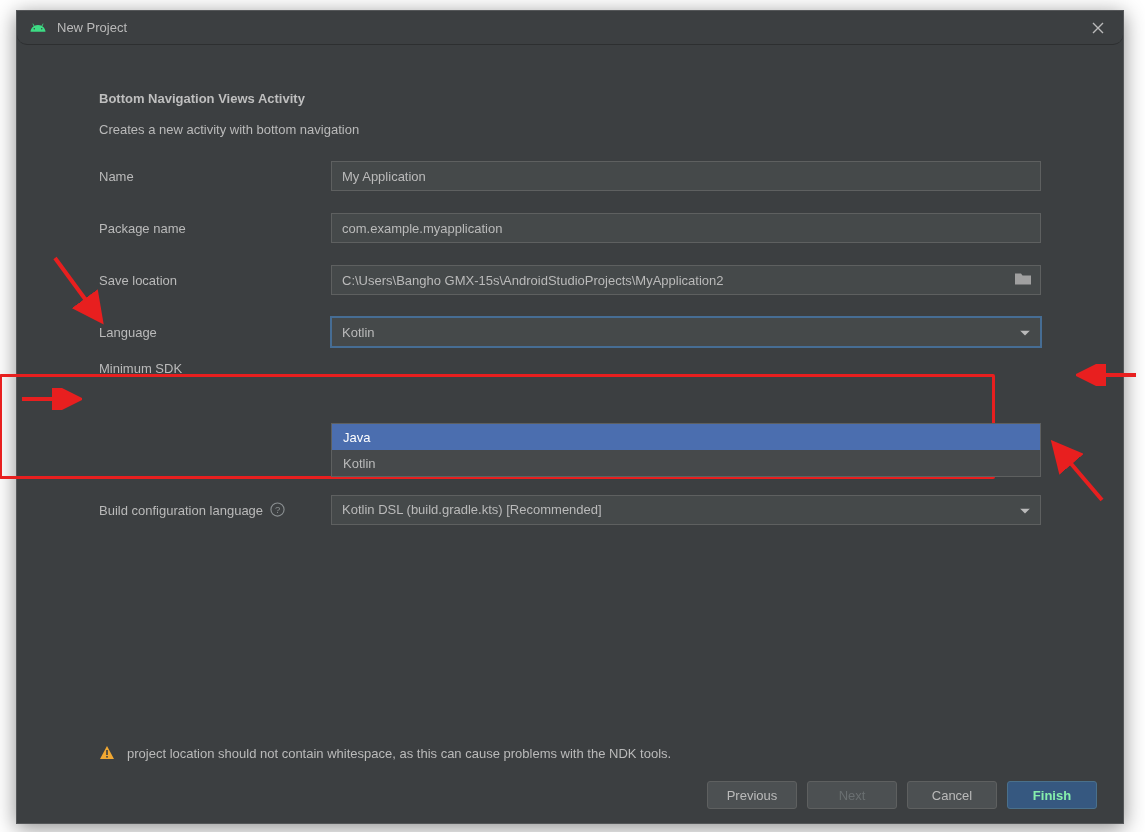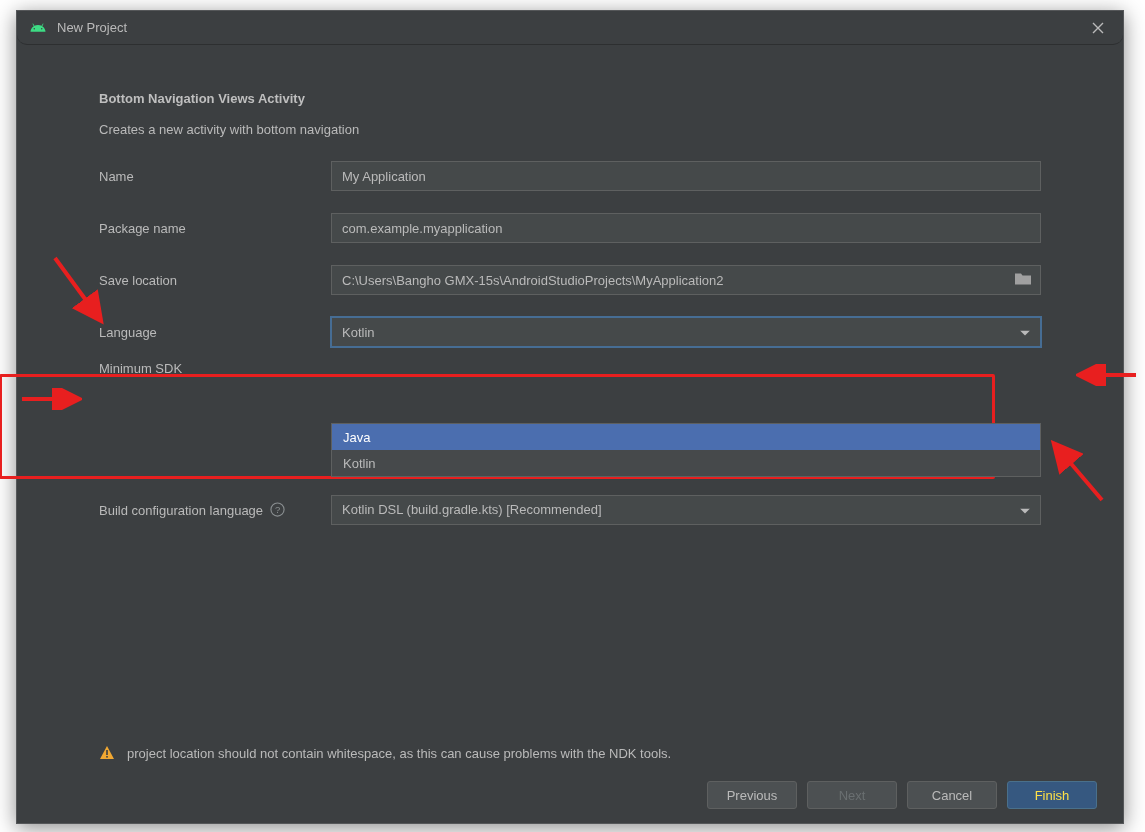--- a/index.html
+++ b/index.html
@@ -219,22 +219,22 @@
       justify-content: center;
       cursor: pointer;
     }
     .btn.disabled {
       color: #6a6f71;
       cursor: default;
     }
     .btn.primary {
       background: #365880;
       border-color: #4a708b;
-      color: #fde047;
-      font-weight: 400;
+      color: #86efac;
+      font-weight: 700;
     }
     .arrow { position: absolute; pointer-events:none; }
     .select.active {
       border: 1px solid #466d94;
       outline: 1px solid #466d94;
     }
   </style>
 </head>
 <body>
 

